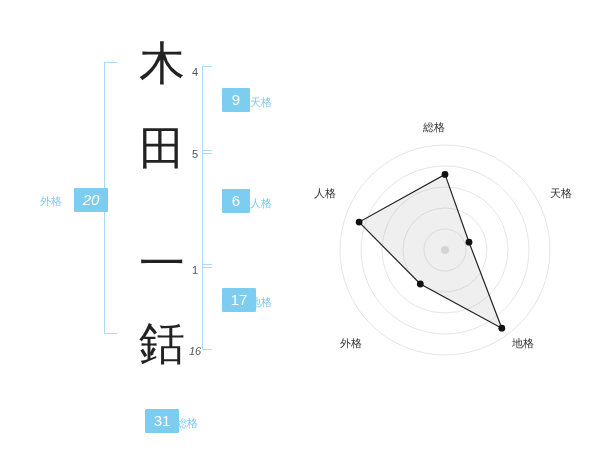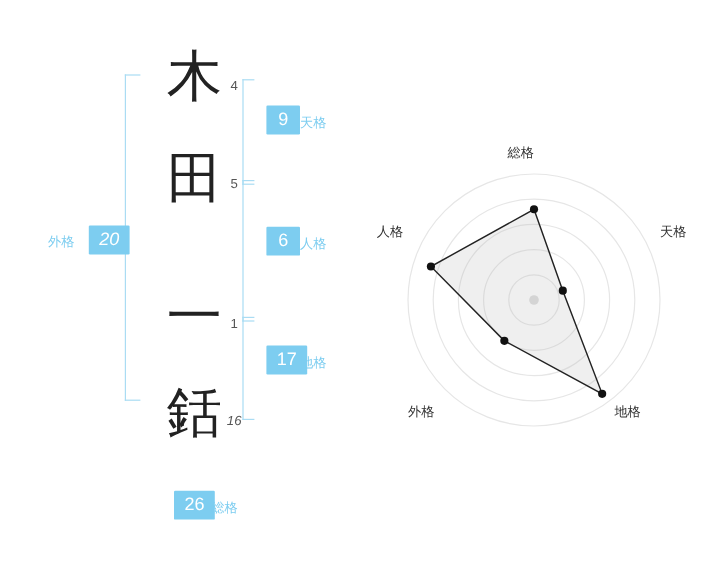--- a/index.html
+++ b/index.html
@@ -118,21 +118,21 @@
     <div class="badge-label" style="left:250px; top:95px;">天格</div>
 
     <div class="bracket br-left" style="left:202px; top:150px; width:9px; height:116px;"></div>
     <div class="badge" style="left:222px; top:189px; width:16px;">6</div>
     <div class="badge-label" style="left:250px; top:196px;">人格</div>
 
     <div class="bracket br-left" style="left:202px; top:264px; width:9px; height:84px;"></div>
     <div class="badge" style="left:222px; top:288px; width:22px;text-align:center;">17</div>
     <div class="badge-label" style="left:250px; top:295px;">地格</div>
 
-    <div class="badge" style="left:145px; top:409px; width:22px;">26</div>
+    <div class="badge" style="left:145px; top:409px; width:22px;">31</div>
     <div class="badge-label" style="left:176px; top:416px;">総格</div>
   </div>
 
   <div class="radar-wrap">
     <svg id="radar-svg" width="300" height="470" viewBox="0 0 300 470">
         <circle cx="145" cy="250" r="105" fill="none" stroke="#e6e6e6" stroke-width="1"></circle>
         <circle cx="145" cy="250" r="84" fill="none" stroke="#e6e6e6" stroke-width="1"></circle>
         <circle cx="145" cy="250" r="63" fill="none" stroke="#e6e6e6" stroke-width="1"></circle>
         <circle cx="145" cy="250" r="42" fill="none" stroke="#e6e6e6" stroke-width="1"></circle>
         <circle cx="145" cy="250" r="21" fill="none" stroke="#e6e6e6" stroke-width="1"></circle>

